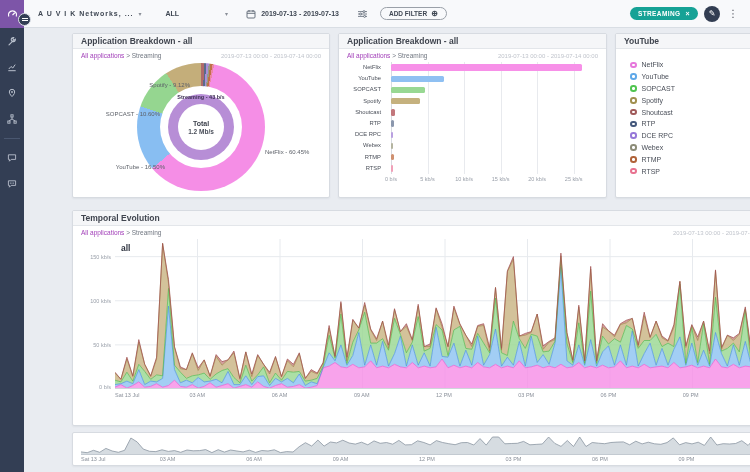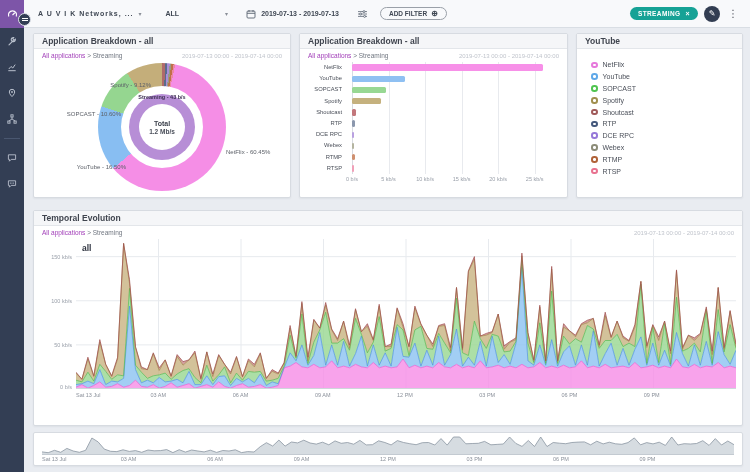--- a/index.html
+++ b/index.html
@@ -38,21 +38,21 @@
   .chip { background:#16a296; color:#fff; font-size:6.5px; font-weight:bold; letter-spacing:.4px;
     border-radius:9px; padding:3px 8px; display:flex; align-items:center; gap:5px; cursor:pointer; }
   .chip .x { font-size:7px; cursor:pointer; }
   .pencil-btn { width:16px; height:16px; border-radius:50%; background:#323d52; color:#fff;
     border:none; font-size:8px; line-height:16px; text-align:center; cursor:pointer; }
   .kebab { font-size:10px; color:#4a4f59; cursor:pointer; padding:0 2px; }
 
   
   .content { position:absolute; left:24px; top:28px; right:0; bottom:0; }
   .panel { position:absolute; background:#fff; border:1px solid #d7dbe1; border-radius:2px;
-    box-shadow:0 1px 2px rgba(40,50,70,.06); overflow:hidden; }
+    box-shadow:0 1px 2px rgba(40,50,70,.06); overflow:hidden;margin-left:39px; }
   .panel-h { height:15px; background:#f5f6f8; border-bottom:1px solid #e3e6ea; display:flex;
     align-items:center; padding:0 8px; font-size:8.5px; font-weight:bold; color:#40454f; }
   .crumb-row { display:flex; align-items:center; justify-content:space-between; padding:3px 8px 1px 8px; }
   .crumb { font-size:6.5px; color:#717781; }
   .crumb a { color:#a13db8; text-decoration:none; cursor:pointer; }
   .pdate { font-size:6px; color:#c0c4cc; }
 
   #panel-donut  { left:9px;  top:5px;   width:258px; height:165px; }
   #panel-bar    { left:275px; top:5px;  width:269px; height:165px; }
   #panel-legend { left:552px; top:5px;  width:167px; height:165px; }

